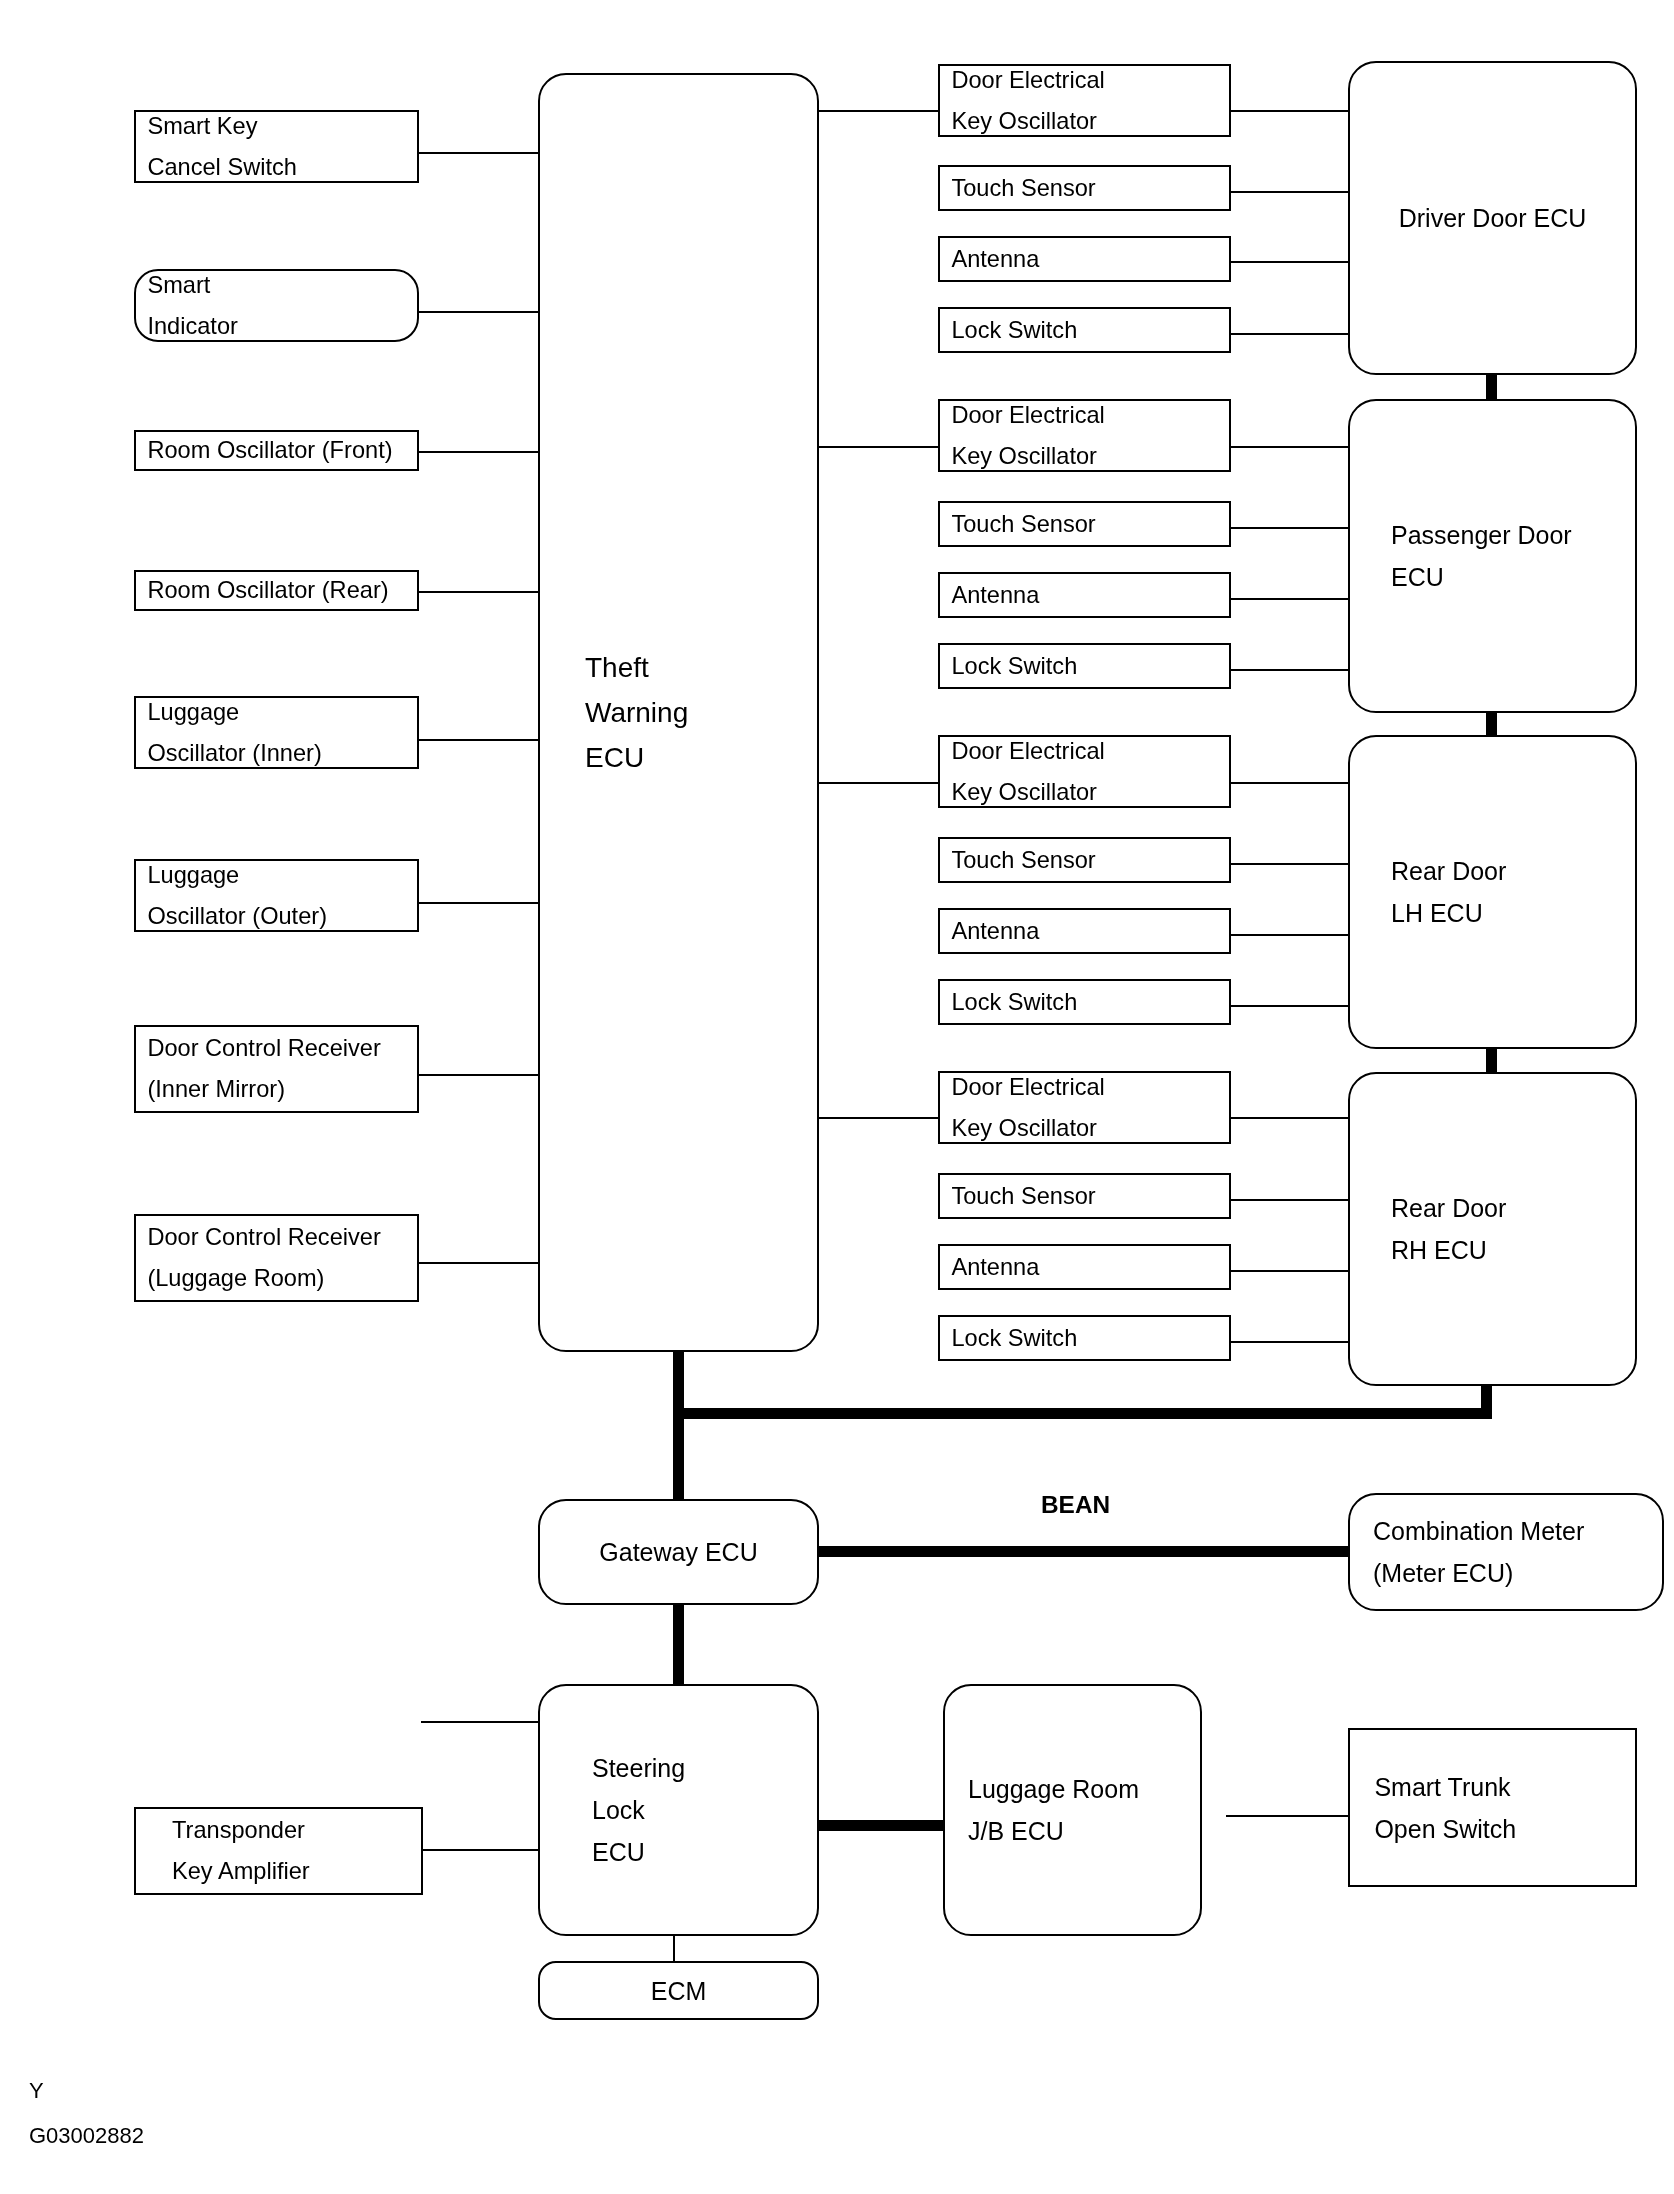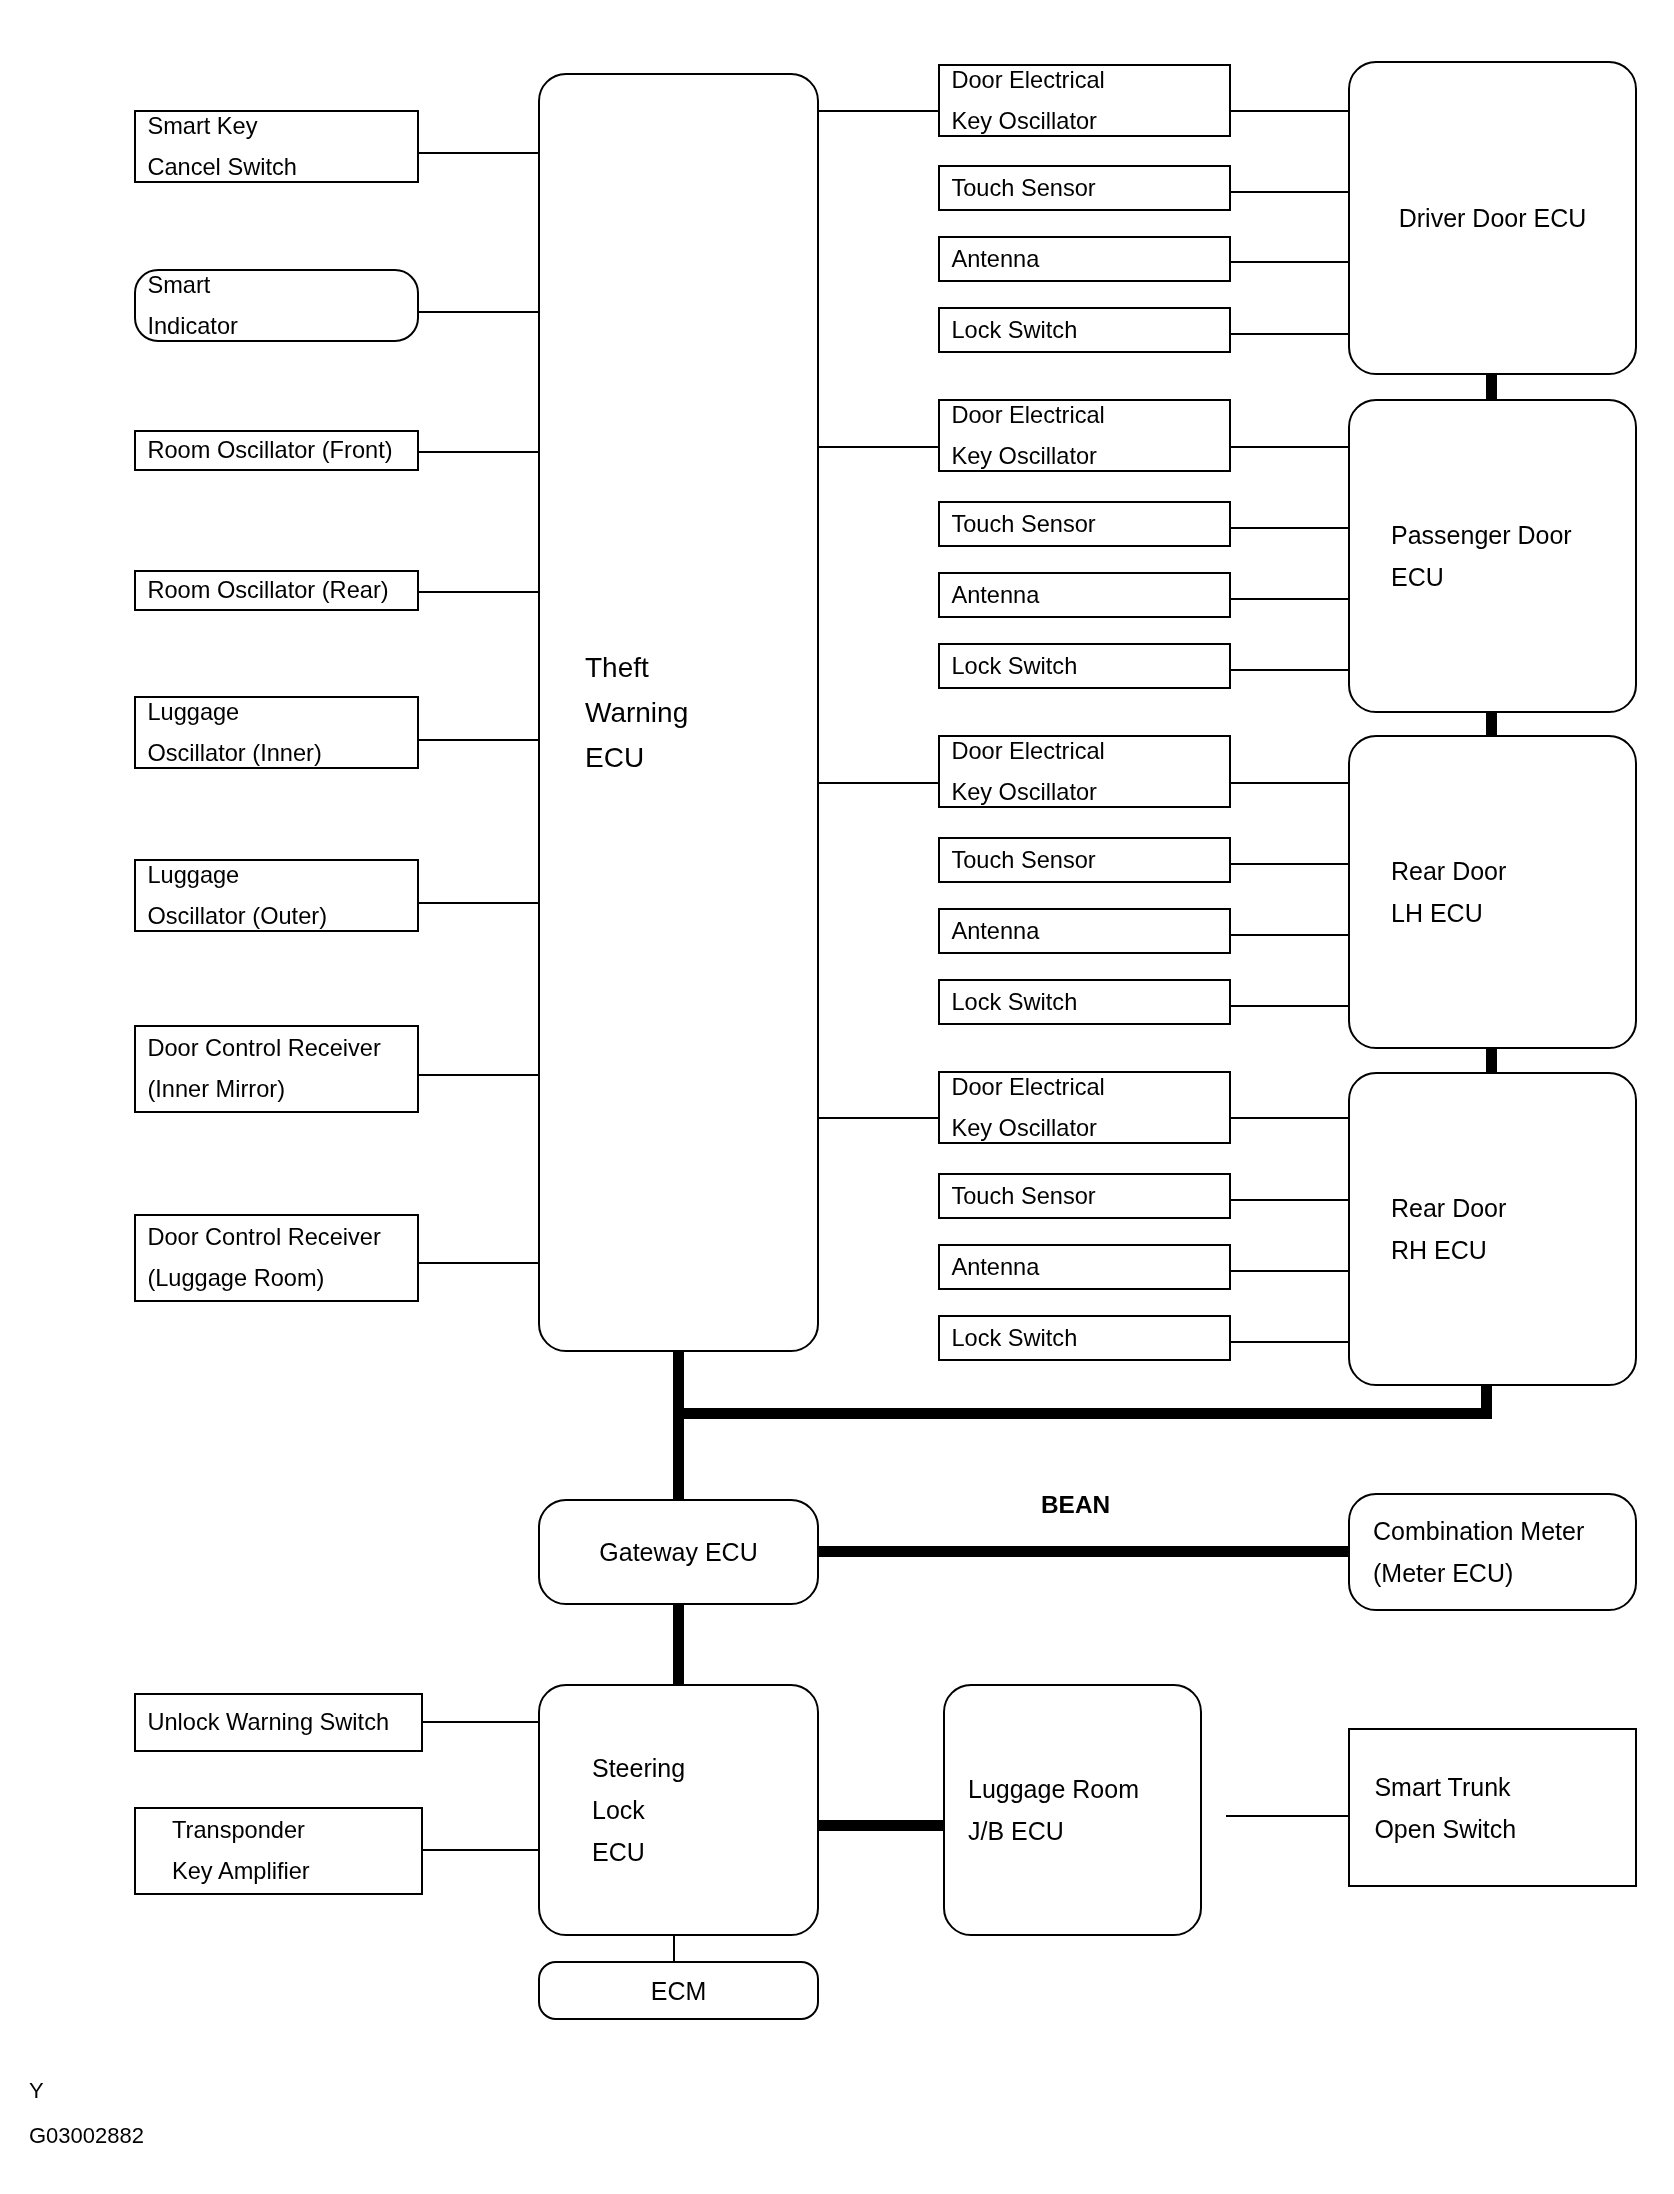--- a/index.html
+++ b/index.html
@@ -253,30 +253,27 @@
   <div class="bus h" style="left:673px; top:1408px; width:819px;"></div>
   <div class="bus v" style="left:1481px; top:1385px; height:29px;"></div>
 
   <div class="box rounded al-center fs-md" style="left:538px; top:1499px; width:281px; height:106px;">
     <span class="line">Gateway ECU</span>
   </div>
 
   <div class="bus h" style="left:816px; top:1546px; width:533px;"></div>
   <div class="freetext bus-label" style="left:1041px; top:1491px;">BEAN</div>
 
-  <div class="box rounded al-left fs-md" style="left:1348px; top:1493px; width:289px; height:118px; padding-left:23px;">
+  <div class="box rounded al-left fs-md" style="left:1348px; top:1493px; width:316px; height:118px; padding-left:23px;">
     <span class="line">Combination Meter</span>
     <span class="line">(Meter ECU)</span>
   </div>
 
   <div class="bus v" style="left:673px; top:1596px; height:90px;"></div>
 
-  <div class="box al-left fs-sm" style="left:134px; top:1693px; width:289px; height:59px;">
-    <span class="line">Unlock Warning Switch</span>
-  </div>
   <div class="wire h" style="left:421px; top:1721px; width:126px;"></div>
 
   <div class="box al-left fs-sm" style="left:134px; top:1807px; width:289px; height:88px;padding-left:36px;">
     <span class="line">Transponder</span>
     <span class="line">Key Amplifier</span>
   </div>
   <div class="wire h" style="left:421px; top:1849px; width:126px;"></div>
 
   <div class="box rounded al-left fs-md" style="left:538px; top:1684px; width:281px; height:252px; padding-left:52px;">
     <span class="line">Steering</span>

